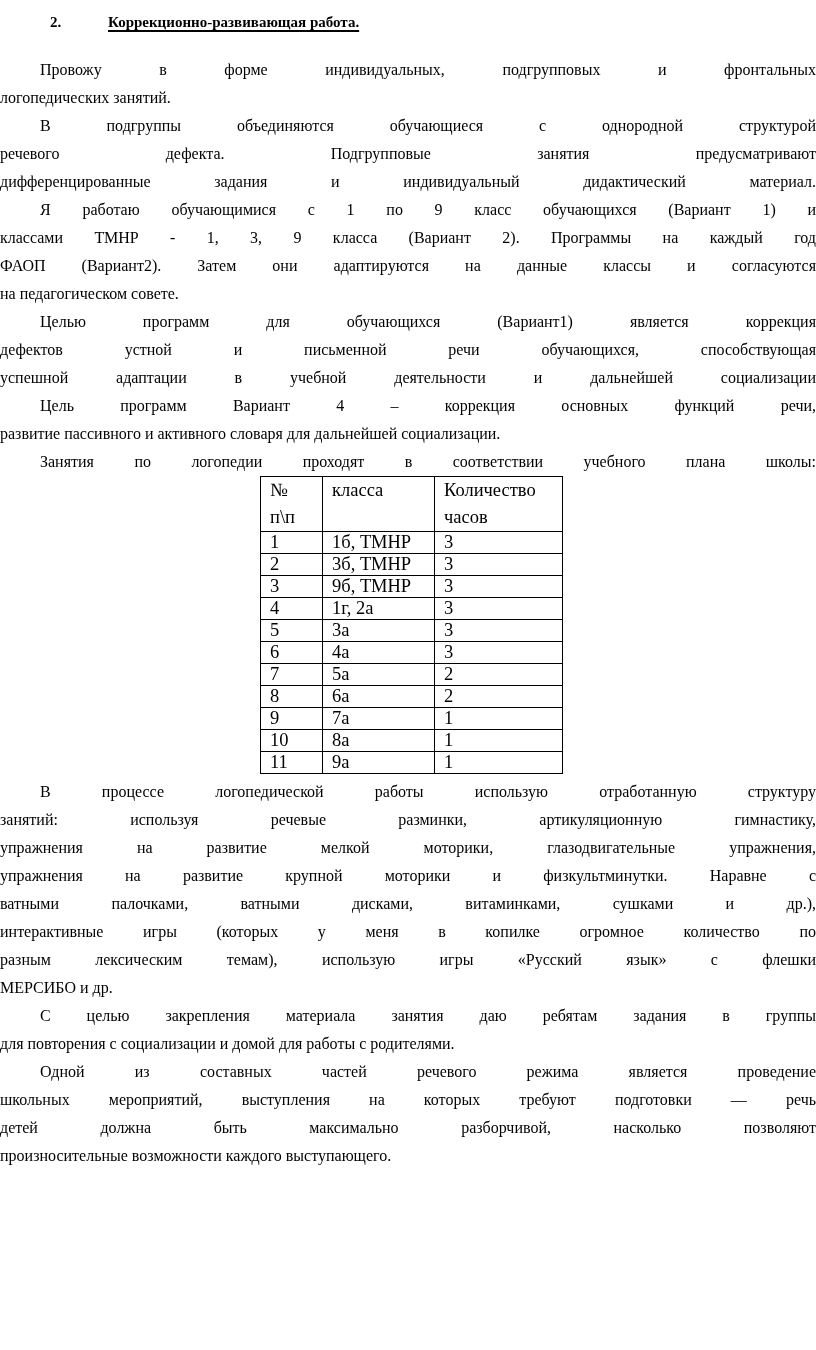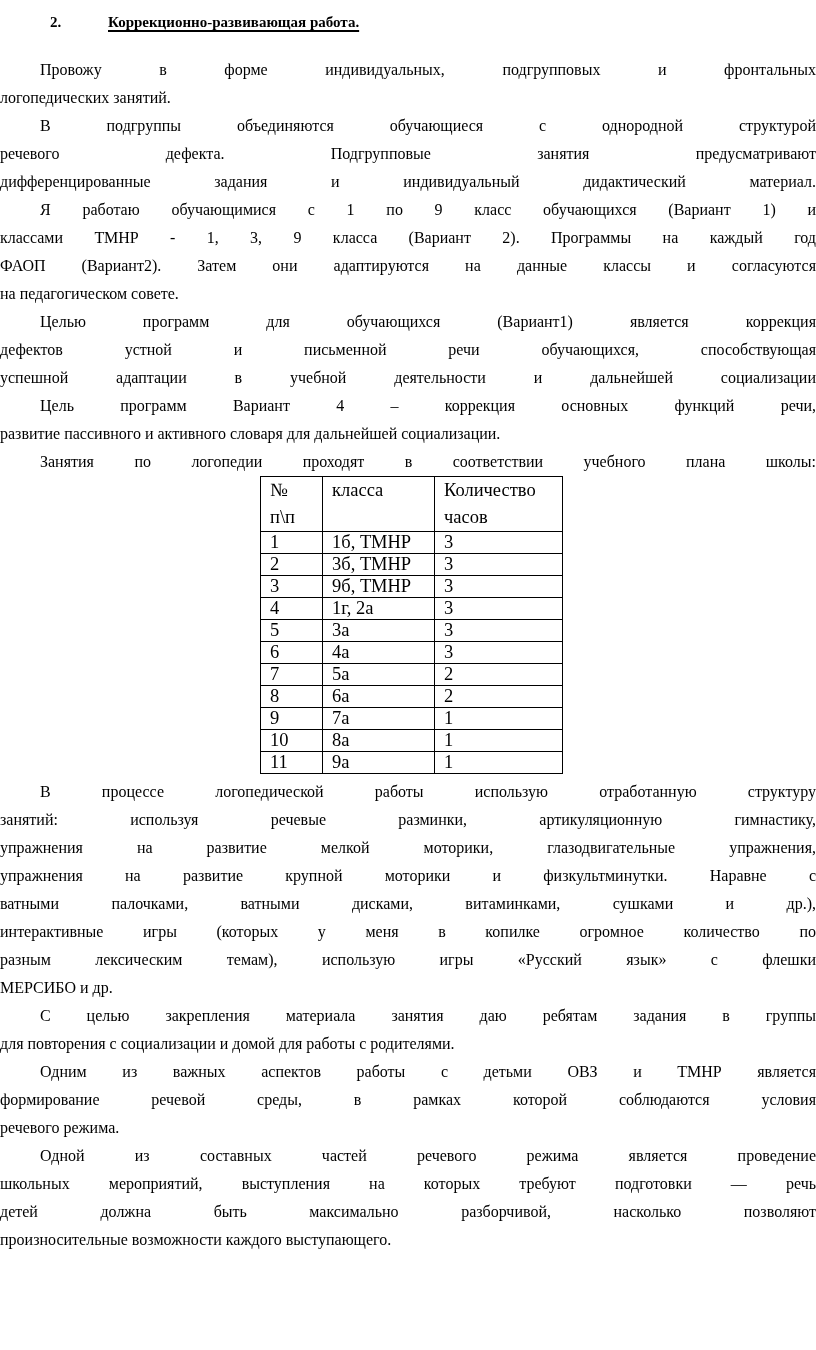--- a/index.html
+++ b/index.html
@@ -198,25 +198,20 @@
         <div class="line">ватными палочками, ватными дисками, витаминками, сушками и др.),</div>
         <div class="line">интерактивные игры (которых у меня в копилке огромное количество по</div>
         <div class="line">разным лексическим темам), использую игры «Русский язык» с флешки</div>
         <div class="line last">МЕРСИБО и др.</div>
       </div>
       <div class="para">
         <div class="line first">С целью закрепления материала занятия даю ребятам задания в группы</div>
         <div class="line last">для повторения с социализации и домой для работы с родителями.</div>
       </div>
       <div class="para">
-        <div class="line first">Одним из важных аспектов работы с детьми ОВЗ и ТМНР является</div>
-        <div class="line">формирование речевой среды, в рамках которой соблюдаются условия</div>
-        <div class="line last">речевого режима.</div>
-      </div>
-      <div class="para">
         <div class="line first">Одной из составных частей речевого режима является проведение</div>
         <div class="line">школьных мероприятий, выступления на которых требуют подготовки — речь</div>
         <div class="line">детей должна быть максимально разборчивой, насколько позволяют</div>
         <div class="line last">произносительные возможности каждого выступающего.</div>
       </div>
     </div>
 
 </div>
 
 </body></html>

